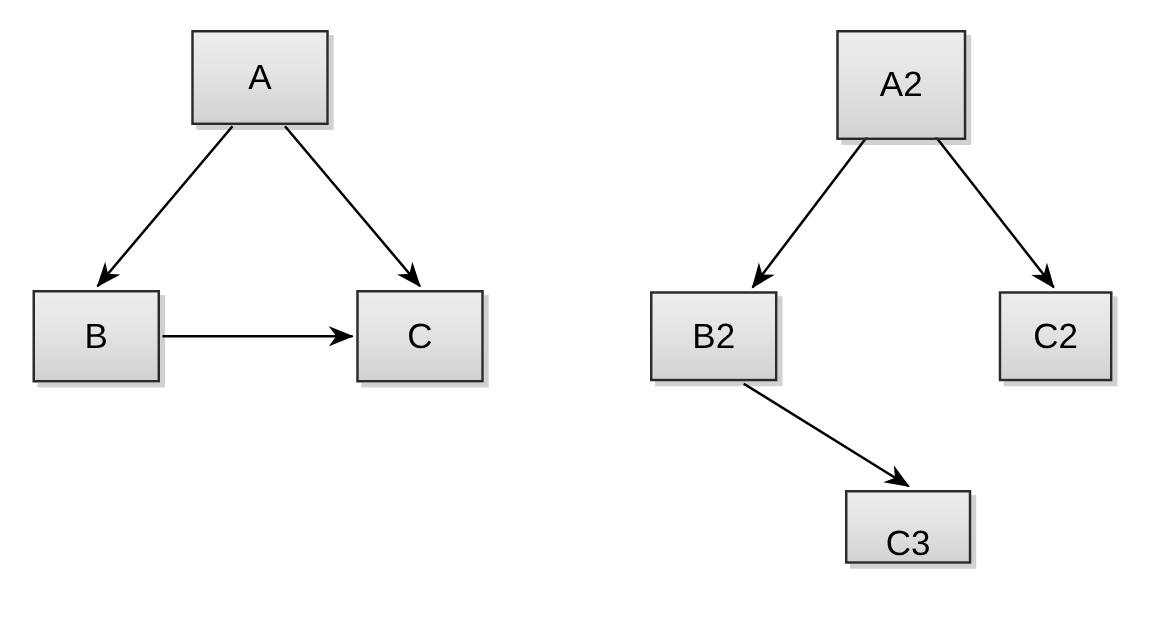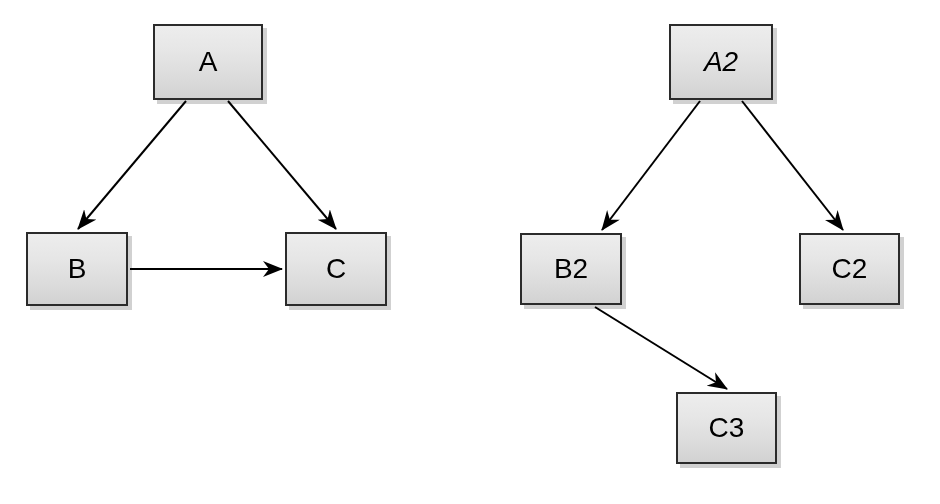--- a/index.html
+++ b/index.html
@@ -71,27 +71,27 @@
   <div id="nodes-group">
       <div class="node" style="left: 153px; top: 24px; width: 110px; height: 76px;">
         <span class="node-label">A</span>
       </div>
       <div class="node" style="left: 26px; top: 232px; width: 102px; height: 74px;">
         <span class="node-label">B</span>
       </div>
       <div class="node" style="left: 285px; top: 232px; width: 102px; height: 74px;">
         <span class="node-label">C</span>
       </div>
-      <div class="node" style="left: 669px; top: 24px; width: 104px; height: 76px; font-style: italic;">
+      <div class="node" style="left: 669px; top: 24px; width: 104px; height: 88px;">
         <span class="node-label">A2</span>
       </div>
       <div class="node" style="left: 520px; top: 233px; width: 102px; height: 72px;">
         <span class="node-label">B2</span>
       </div>
-      <div class="node" style="left: 799px; top: 233px; width: 101px; height: 72px;">
+      <div class="node" style="left: 799px; top: 233px; width: 91px; height: 72px;">
         <span class="node-label">C2</span>
       </div>
-      <div class="node" style="left: 676px; top: 392px; width: 101px; height: 72px;">
+      <div class="node" style="left: 676px; top: 392px; width: 101px; height: 59px; align-items: flex-end;">
         <span class="node-label">C3</span>
       </div>
     </div>
 
 </div>
 
 </body></html>

